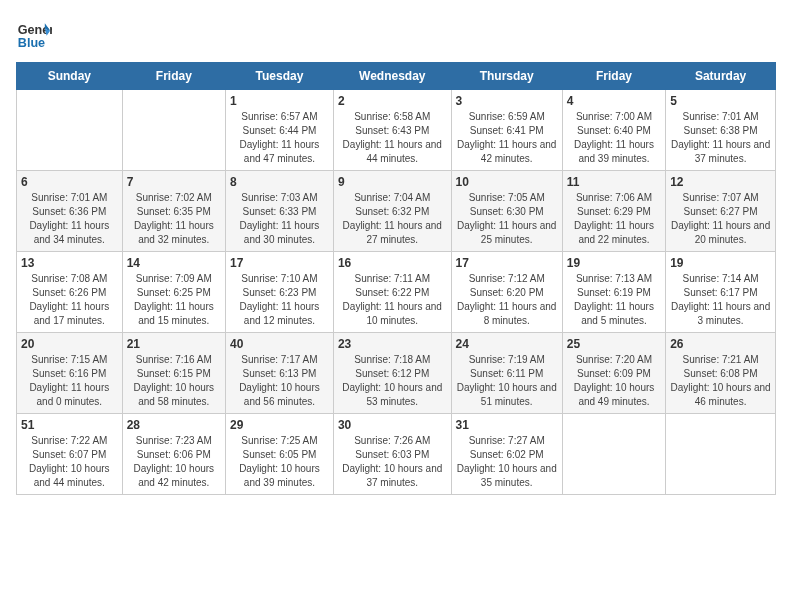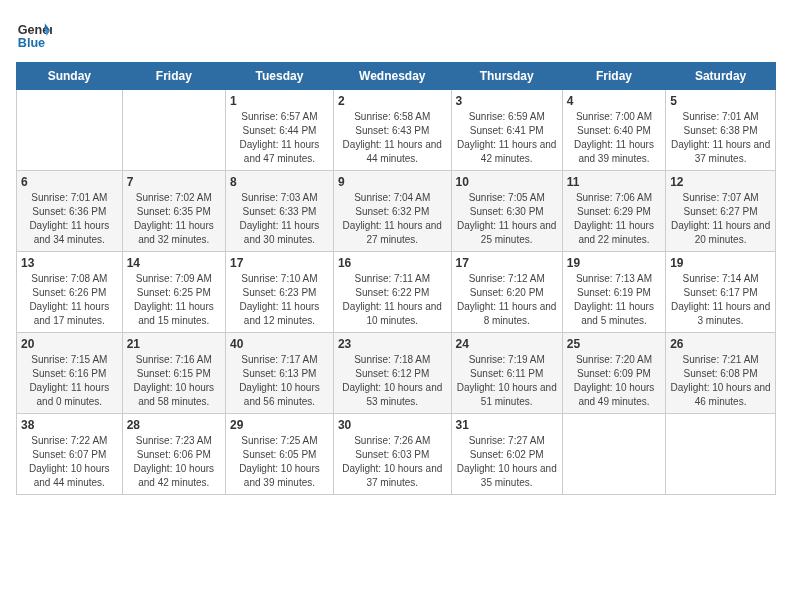--- a/index.html
+++ b/index.html
@@ -220,21 +220,21 @@
           <span class="day-num">25</span>
           <div class="cell-content">Sunrise: 7:20 AM<br>Sunset: 6:09 PM<br>Daylight: 10 hours and 49 minutes.</div>
         </td>
         <td>
           <span class="day-num">26</span>
           <div class="cell-content">Sunrise: 7:21 AM<br>Sunset: 6:08 PM<br>Daylight: 10 hours and 46 minutes.</div>
         </td>
       </tr>
       <tr>
         <td>
-          <span class="day-num">38</span>
+          <span class="day-num">51</span>
           <div class="cell-content">Sunrise: 7:22 AM<br>Sunset: 6:07 PM<br>Daylight: 10 hours and 44 minutes.</div>
         </td>
         <td>
           <span class="day-num">28</span>
           <div class="cell-content">Sunrise: 7:23 AM<br>Sunset: 6:06 PM<br>Daylight: 10 hours and 42 minutes.</div>
         </td>
         <td>
           <span class="day-num">29</span>
           <div class="cell-content">Sunrise: 7:25 AM<br>Sunset: 6:05 PM<br>Daylight: 10 hours and 39 minutes.</div>
         </td>

